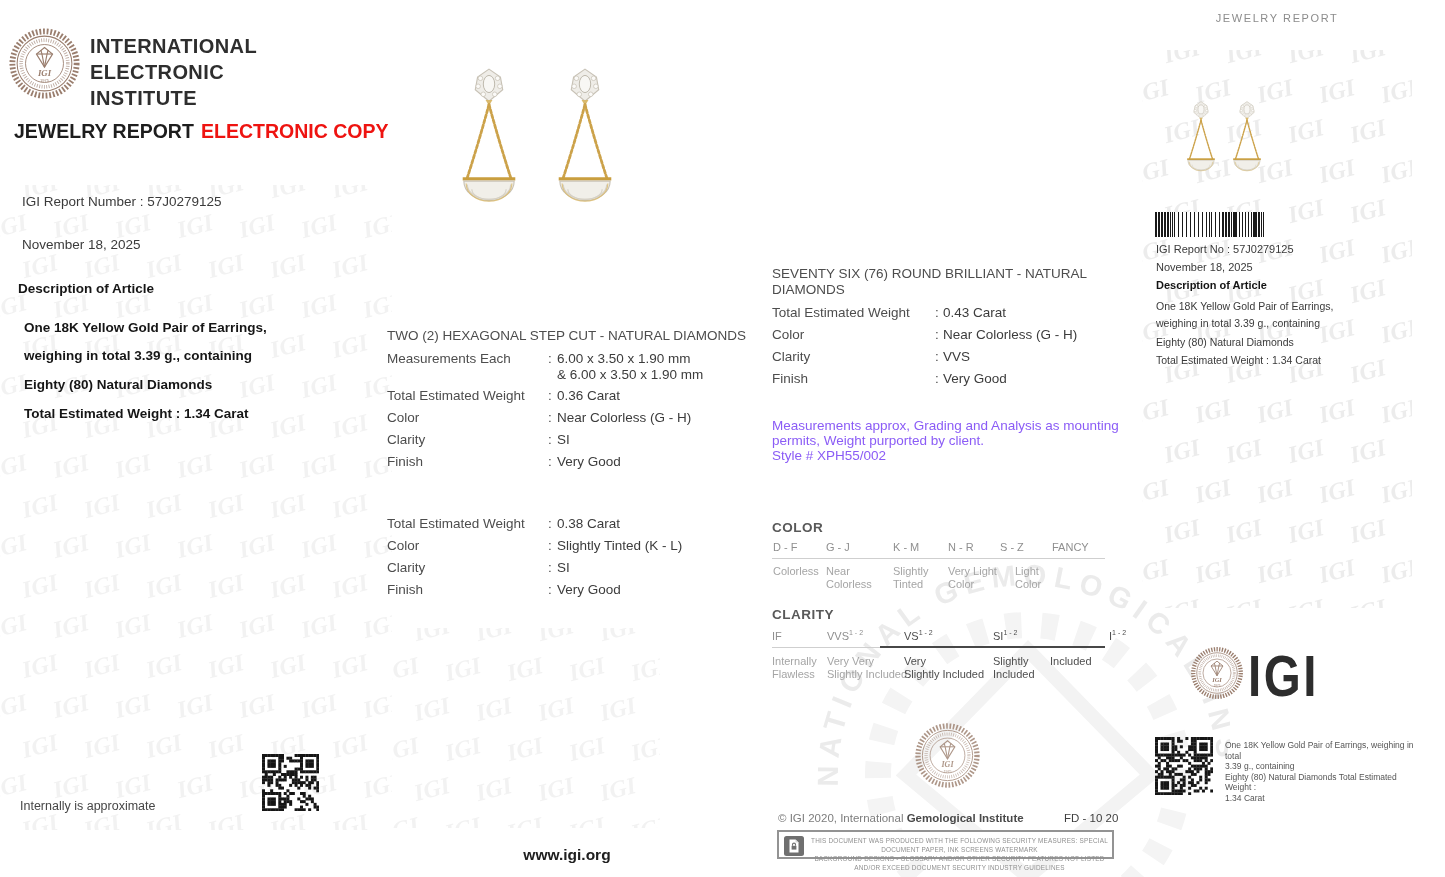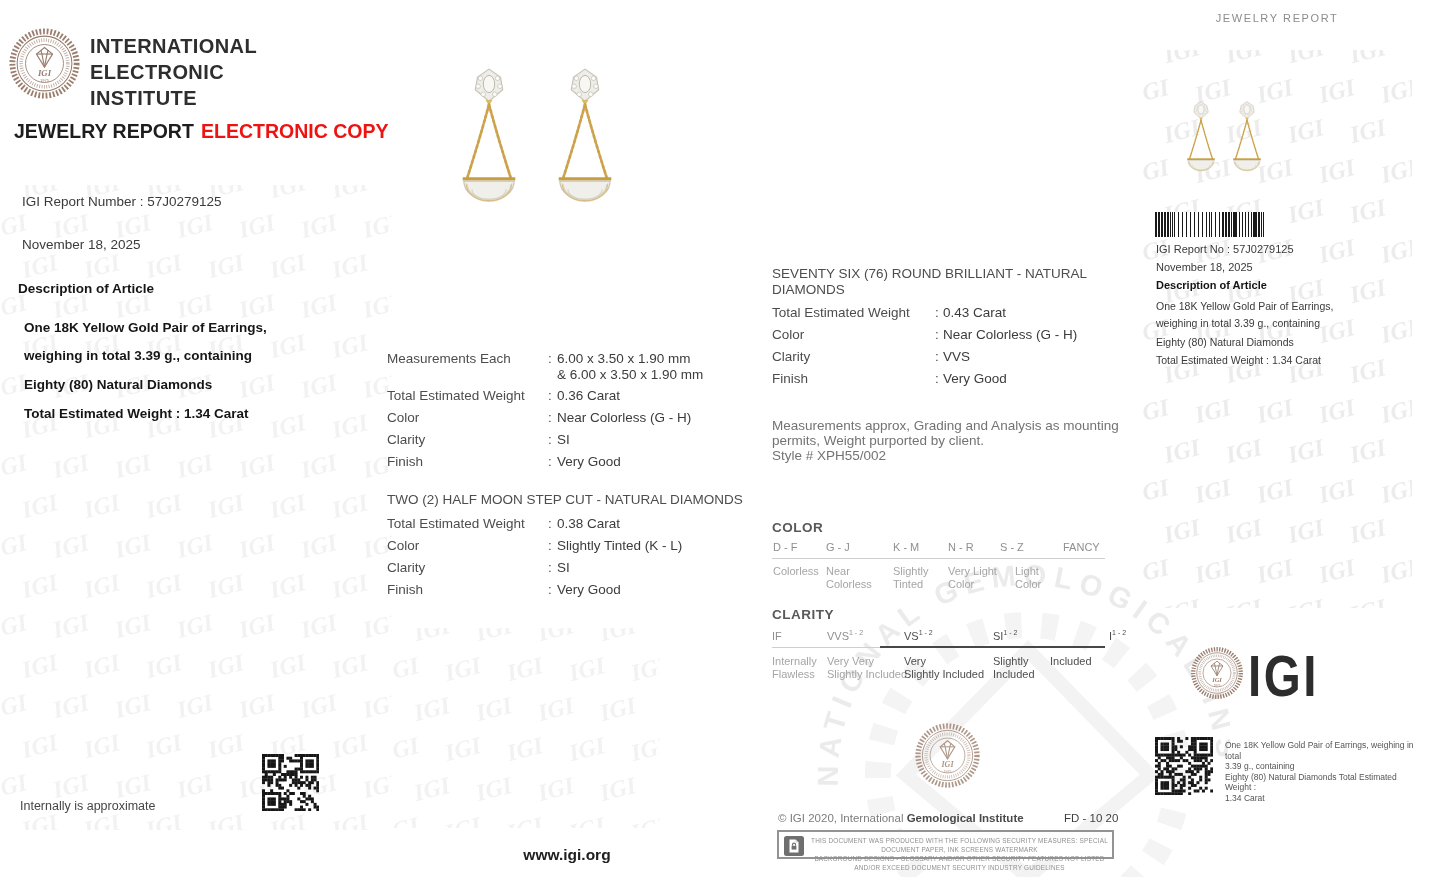--- a/index.html
+++ b/index.html
@@ -25,21 +25,21 @@
 
   
   .sec-title{position:absolute;font-size:13.5px;color:#4d4d4d;white-space:nowrap}
   .sec-title.wrap{white-space:normal;width:330px;line-height:15.5px}
   .specrow{position:absolute;width:375px;height:18px;font-size:13.5px}
   .specrow .lbl{position:absolute;left:0;top:0;color:#4d4d4d;white-space:nowrap}
   .specrow .cl{position:absolute;top:0;color:#4d4d4d}
   .specrow .val{position:absolute;top:0;color:#3c3c3c;white-space:nowrap;line-height:15.5px}
   .c1 .cl{left:161px}.c1 .val{left:170px}
   .c2 .cl{left:163px}.c2 .val{left:171px}
-  .note-line{position:absolute;font-size:13.5px;color:#737373;white-space:nowrap}
+  .note-line{position:absolute;font-size:13.5px;color:#8b5cf6;white-space:nowrap}
 
   
   .scale-h{position:absolute;font-size:13.5px;font-weight:700;color:#595959;letter-spacing:.5px}
   .scale{position:absolute;width:345px}
   .sg{position:absolute;top:0;font-size:11px;color:#8f8f8f;white-space:nowrap}
   .sg sup{font-size:7px}
   .sg.dk,.sd.dk{color:#4e4e4e}
   .sline{position:absolute;height:1px;background:#cfcfcf}
   .sline.dark{height:2px;background:#474747}
   .sd{position:absolute;font-size:11px;color:#a5a5a5;white-space:pre-line;line-height:13px}
@@ -513,20 +513,21 @@
         <rect x="40.71" y="54.29" width="3" height="3" fill="#161616"></rect>
         <rect x="46.14" y="54.29" width="3" height="3" fill="#161616"></rect>
         <rect x="54.29" y="54.29" width="3" height="3" fill="#161616"></rect>
       </svg></div>
 
   <svg class="abs" style="left:437px;top:58px" width="210" height="180" viewBox="0 0 210 180">
     <use href="#earring" x="12" y="2" width="80" height="176"></use>
     <use href="#earring" x="108" y="2" width="80" height="176"></use>
   </svg>
 
+  <div class="sec-title" style="left:387px;top:328px">TWO (2) HEXAGONAL STEP CUT - NATURAL DIAMONDS</div>
 
   <div class="specrow c1" style="left:387px;top:351px">
     <span class="lbl">Measurements Each</span>
     <span class="cl">:</span>
     <span class="val">
       <div>6.00 x 3.50 x 1.90 mm</div>
       <div>&amp; 6.00 x 3.50 x 1.90 mm</div>
     </span>
   </div>
   <div class="specrow c1" style="left:387px;top:388px">
@@ -543,21 +544,20 @@
     <span class="lbl">Clarity</span>
     <span class="cl">:</span>
     <span class="val">SI</span>
   </div>
   <div class="specrow c1" style="left:387px;top:454px">
     <span class="lbl">Finish</span>
     <span class="cl">:</span>
     <span class="val">Very Good</span>
   </div>
 
-  <div class="sec-title" style="left:387px;top:492px">TWO (2) HALF MOON STEP CUT - NATURAL DIAMONDS</div>
 
   <div class="specrow c1" style="left:387px;top:516px">
     <span class="lbl">Total Estimated Weight</span>
     <span class="cl">:</span>
     <span class="val">0.38 Carat</span>
   </div>
   <div class="specrow c1" style="left:387px;top:538px">
     <span class="lbl">Color</span>
     <span class="cl">:</span>
     <span class="val">Slightly Tinted (K - L)</span>
@@ -600,21 +600,21 @@
   <div class="note-line" style="left:772px;top:433px">permits, Weight purported by client.</div>
   <div class="note-line" style="left:772px;top:448px">Style # XPH55/002</div>
 
   <div class="scale-h" style="left:772px;top:520px">COLOR</div>
   <div class="scale" style="left:772px;top:541px;height:48px">
     <span class="sg" style="left:1px">D - F</span>
     <span class="sg" style="left:54px">G - J</span>
     <span class="sg" style="left:121px">K - M</span>
     <span class="sg" style="left:176px">N - R</span>
     <span class="sg" style="left:228px">S - Z</span>
-    <span class="sg" style="left:291px">FANCY</span>
+    <span class="sg" style="left:280px">FANCY</span>
     <div class="sline" style="top:17px;left:0;width:333px"></div>
     <span class="sd" style="left:1px;top:24px">Colorless</span>
     <span class="sd" style="left:54px;top:24px">Near
 Colorless</span>
     <span class="sd" style="left:121px;top:24px">Slightly
 Tinted</span>
     <span class="sd" style="left:176px;top:24px">Very Light
 Color</span>
     <span class="sd" style="left:243px;top:24px">Light
 Color</span>

